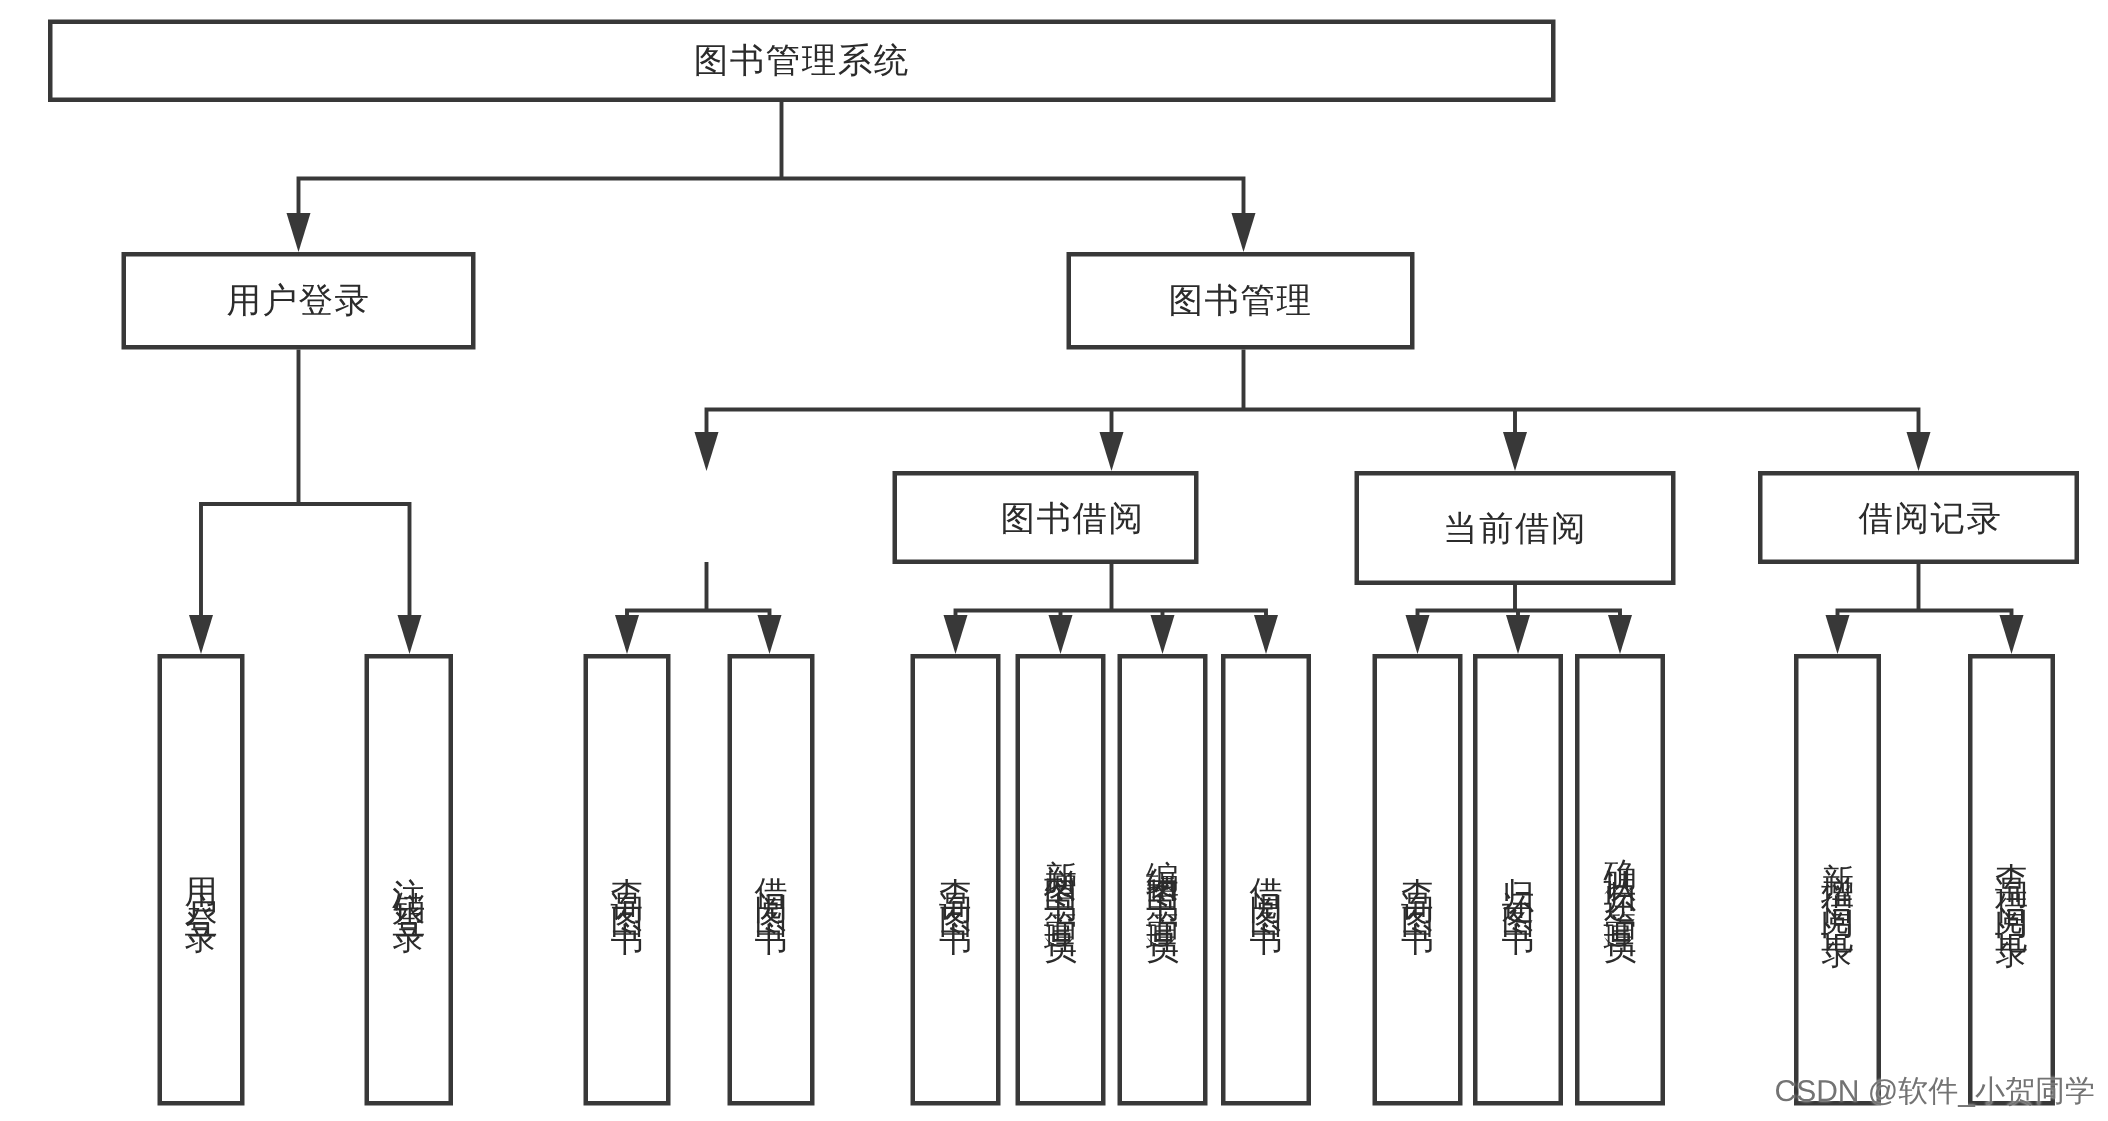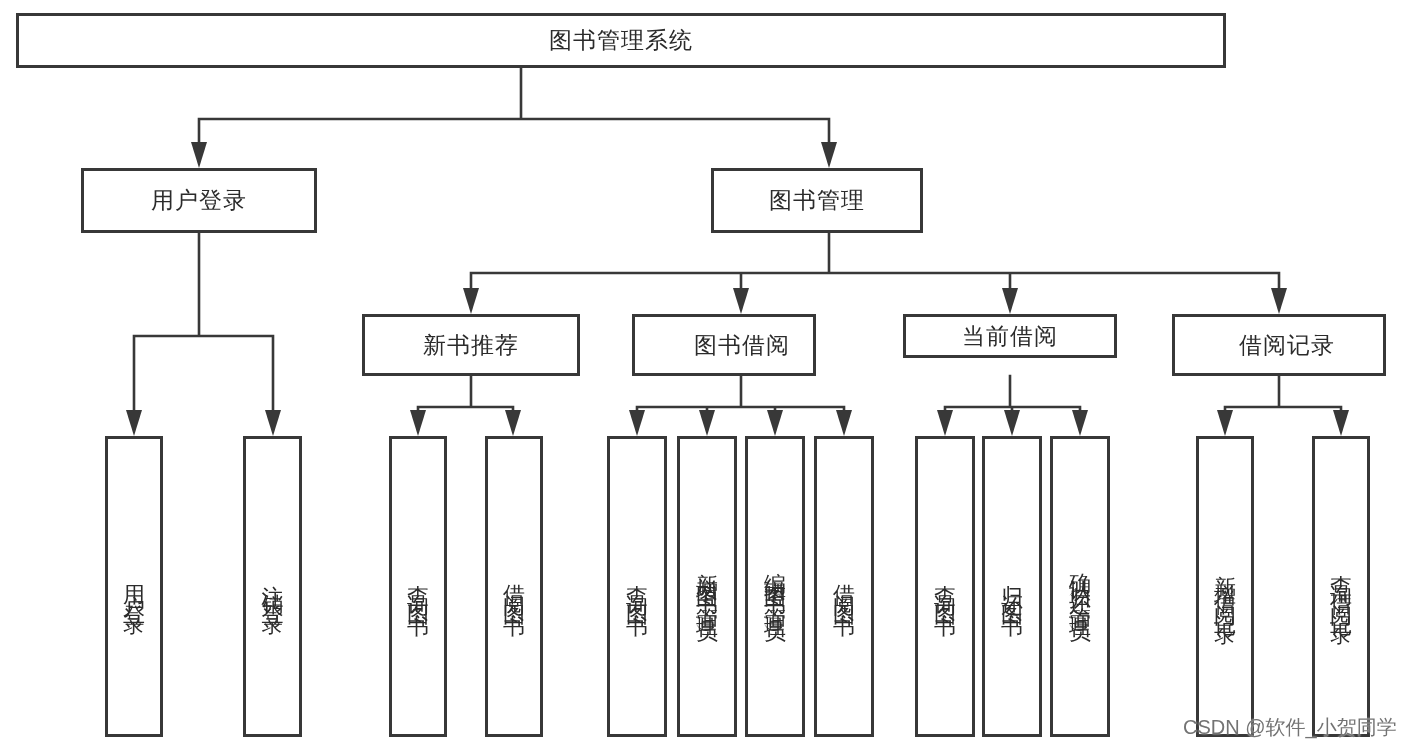--- a/index.html
+++ b/index.html
@@ -82,38 +82,35 @@
       <polygon points="767,410 783,410 775,436"></polygon>
       <polygon points="836,410 852,410 844,436"></polygon>
       <polygon points="937,410 953,410 945,436"></polygon>
       <polygon points="1004,410 1020,410 1012,436"></polygon>
       <polygon points="1072,410 1088,410 1080,436"></polygon>
       <polygon points="1217,410 1233,410 1225,436"></polygon>
       <polygon points="1333,410 1349,410 1341,436"></polygon>
     </g>
   </svg>
 
-  <div class="box hbox" style="left:16px; top:13px; width:1210px; height:55px;">
+  <div class="box hbox" style="left:32px; top:13px; width:1005px; height:55px;">
     <span>图书管理系统</span>
   </div>
 
   <div class="box hbox" style="left:81px; top:168px; width:236px; height:65px;">
     <span>用户登录</span>
   </div>
-  <div class="box hbox" style="left:711px; top:168px; width:212px; height:65px;">
+  <div class="box hbox" style="left:711px; top:168px; width:232px; height:65px;">
     <span>图书管理</span>
   </div>
 
-  <div class="box hbox" style="left:362px; top:314px; width:218px; height:62px;">
-    <span>新书推荐</span>
-  </div>
-  <div class="box hbox" style="left:632px; top:314px; width:184px; height:62px;padding-left:36px;">
+  <div class="box hbox" style="left:595px; top:314px; width:204px; height:62px;padding-left:36px;">
     <span>图书借阅</span>
   </div>
-  <div class="box hbox" style="left:903px; top:314px; width:214px; height:44px;">
+  <div class="box hbox" style="left:903px; top:314px; width:214px; height:76px;">
     <span>当前借阅</span>
   </div>
   <div class="box hbox" style="left:1172px; top:314px; width:214px; height:62px;padding-left:16px;">
     <span>借阅记录</span>
   </div>
 
   <div class="box vbox" style="left:105px; top:436px; width:58px; height:301px;">
     <span>用户登录</span>
   </div>
   <div class="box vbox" style="left:243px; top:436px; width:59px; height:301px;">

